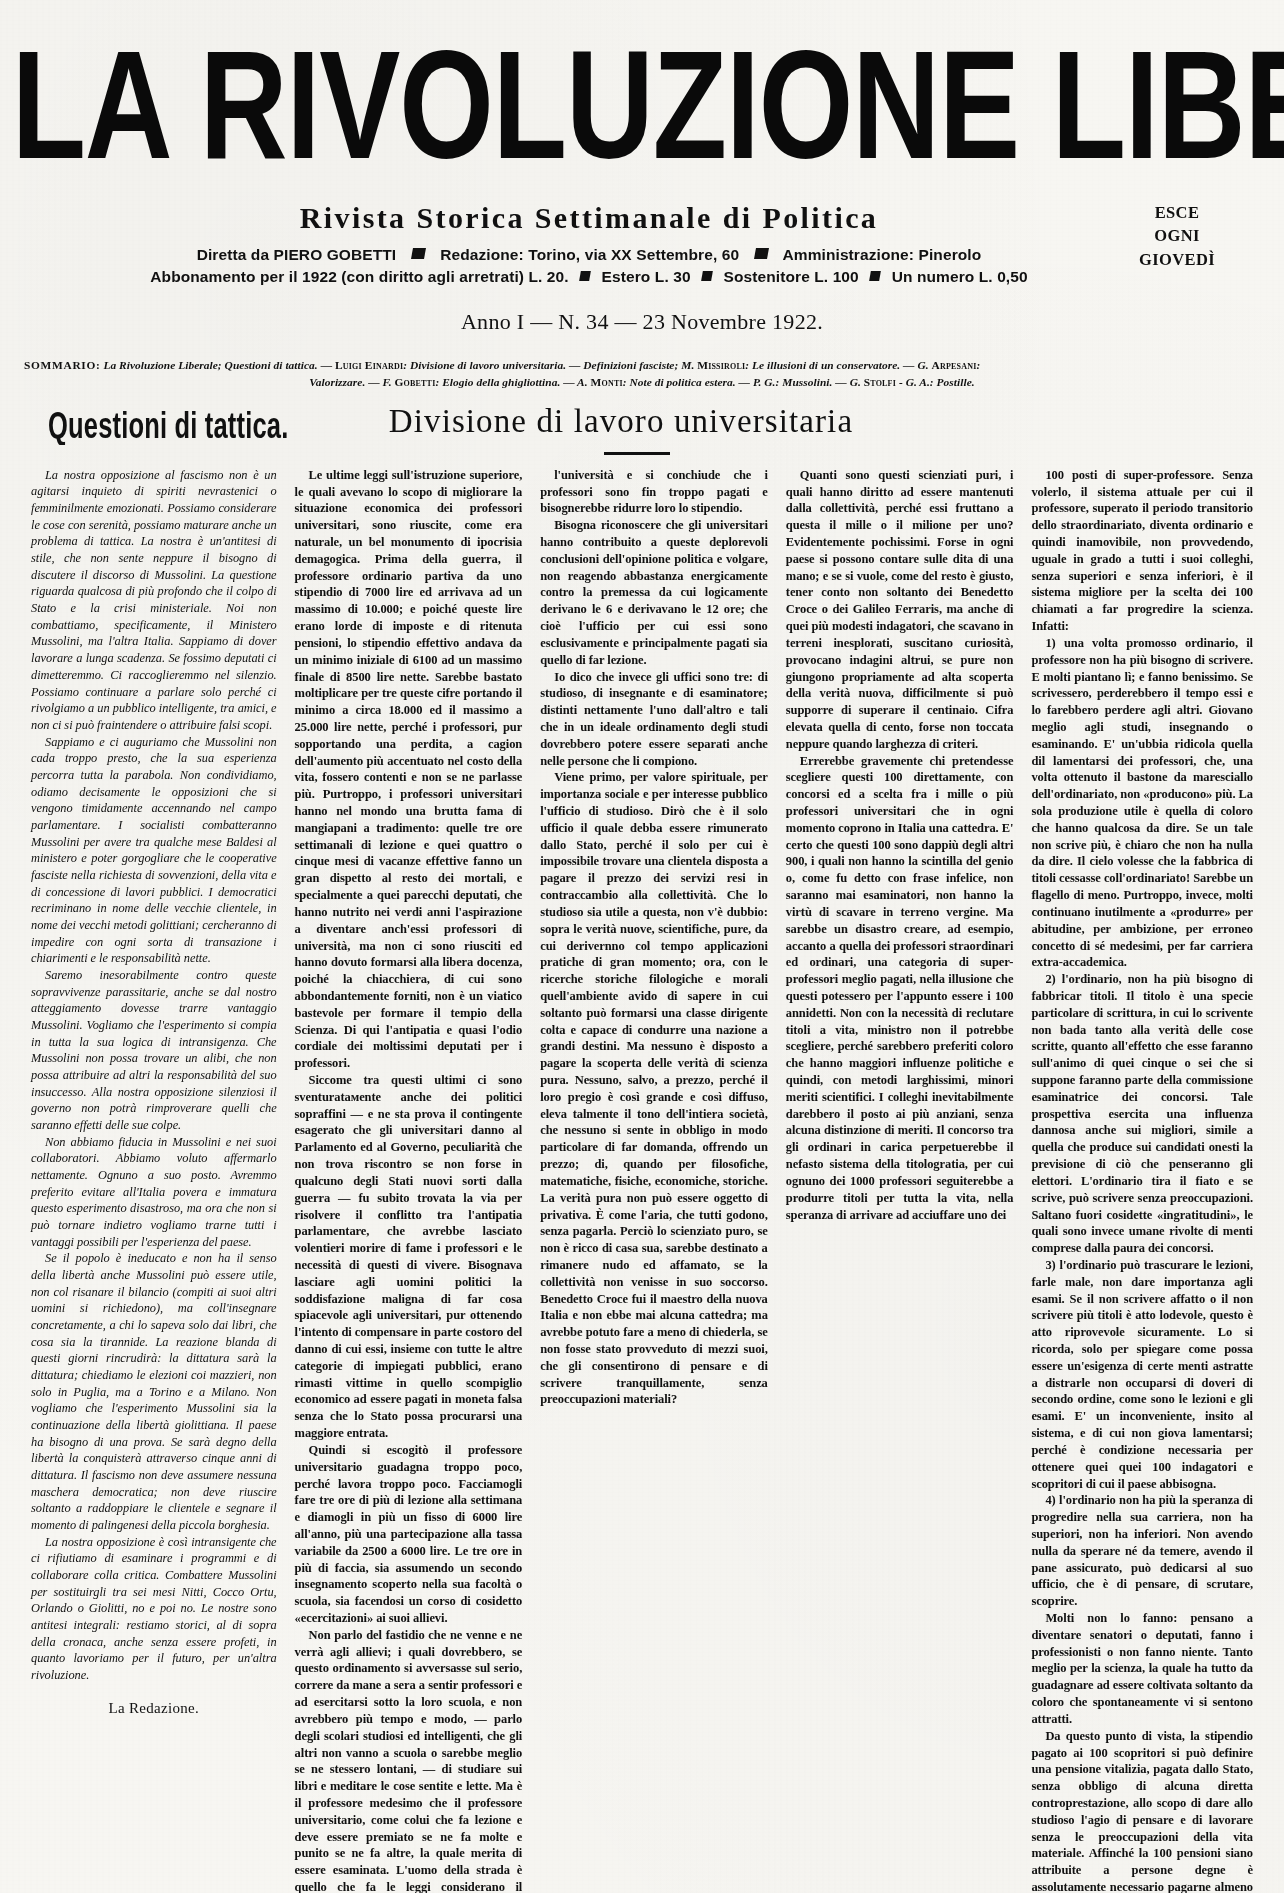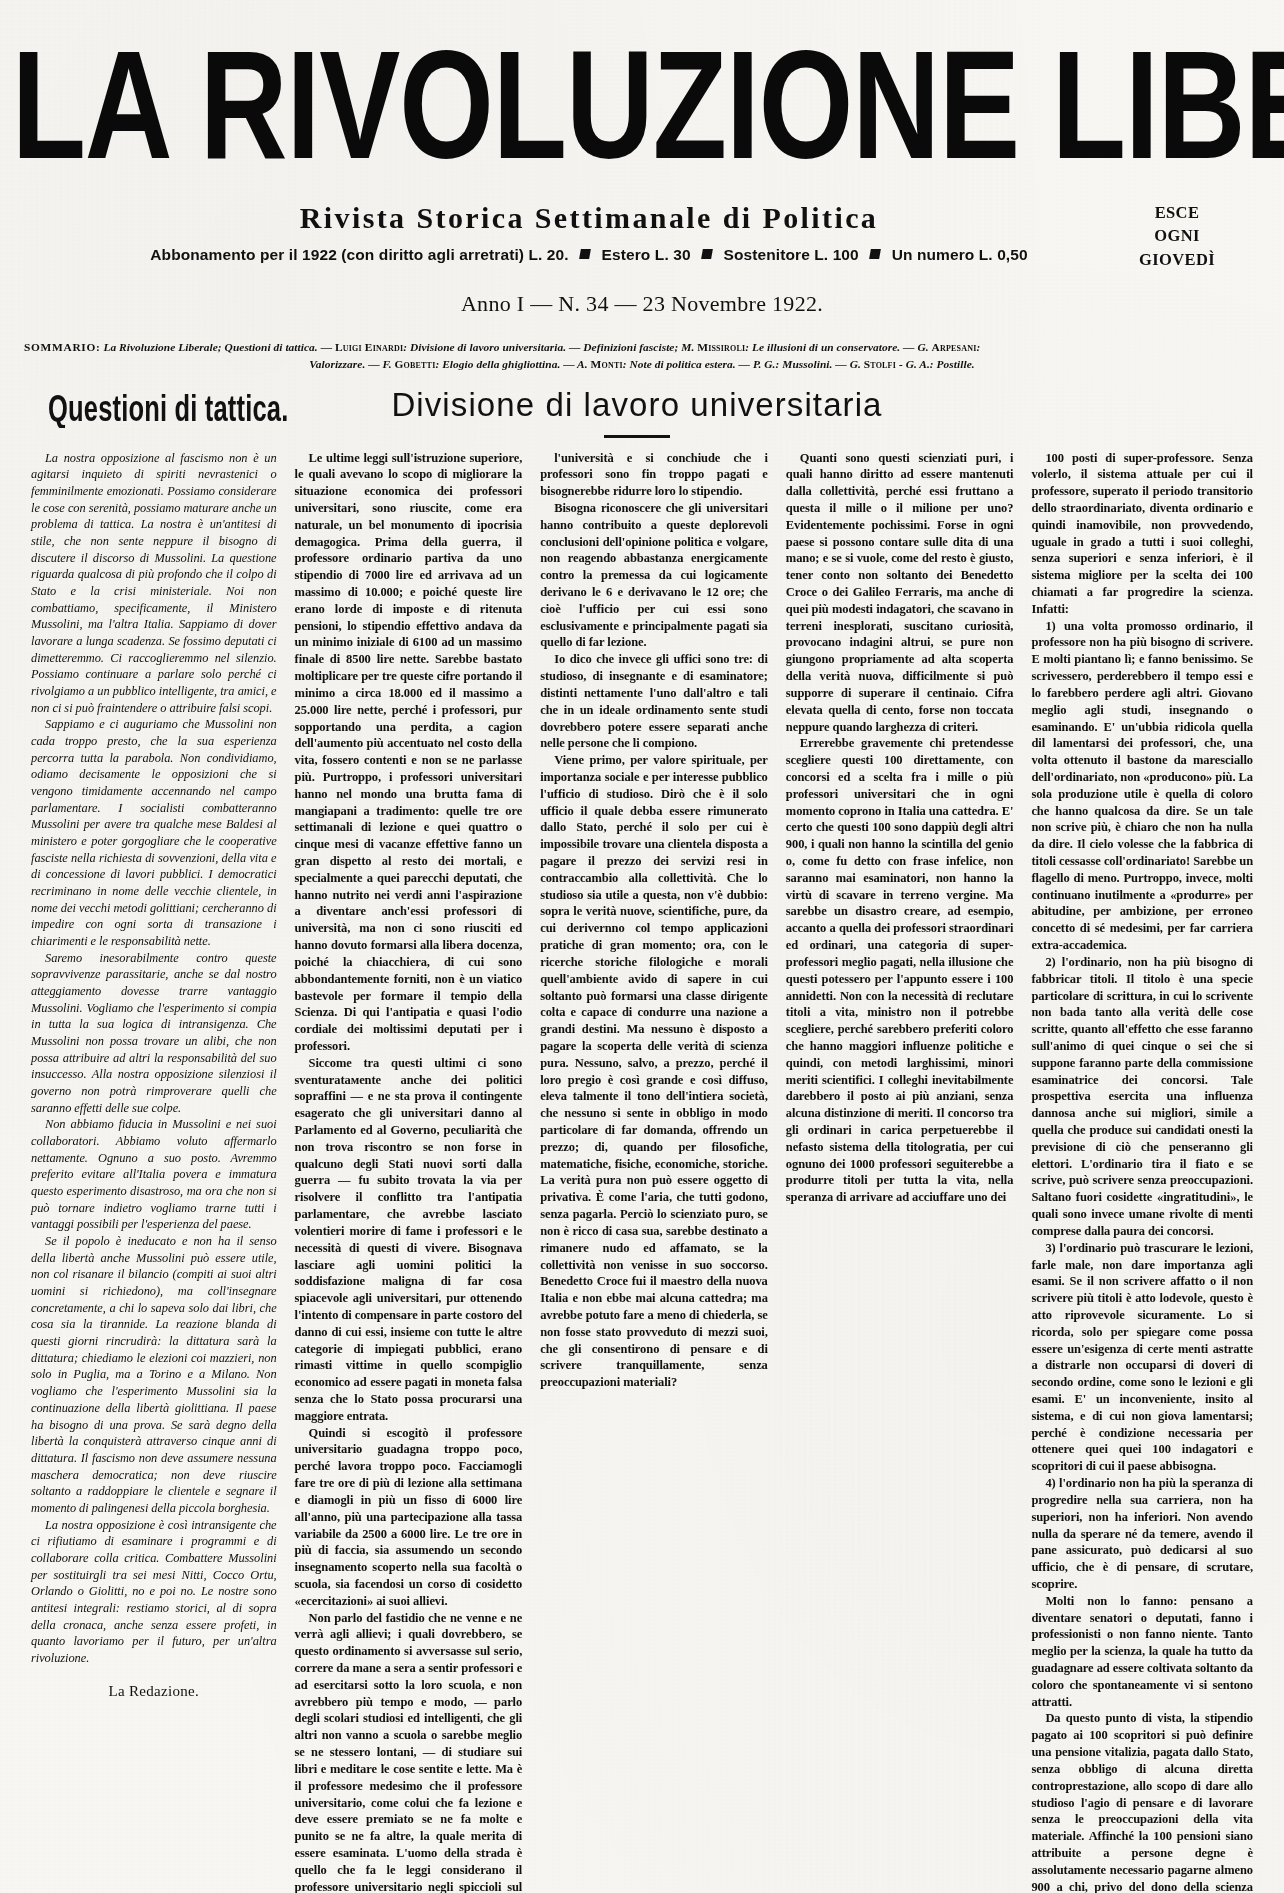--- a/index.html
+++ b/index.html
@@ -144,25 +144,25 @@
     font-family: "Liberation Sans Narrow", "Liberation Sans", sans-serif;
     font-weight: 700;
     font-size: 29px;
     transform: scaleX(0.88) scaleY(1.25);
     transform-origin: left top;
     letter-spacing: 0.2px;
     white-space: nowrap;
   }
   .headline-main {
     position: absolute;
-    left: 288px;
+    left: 272px;
     top: 0;
     width: 698px;
     text-align: center;
-    font-family: Liberation Sans, sans-serif;
+    font-family: Liberation Serif, serif;
     font-weight: 400;
     font-size: 33px;
     letter-spacing: 1.1px;
     white-space: nowrap;
   }
   .headline-rule {
     position: absolute;
     left: 604px;
     top: 49px;
     width: 66px;
@@ -224,20 +224,27 @@
 
   <div class="masthead">
     <div class="masthead-title">LA RIVOLUZIONE LIBERALE</div>
 
     <div class="masthead-bar">
 
 
       <div class="masthead-center">
         <div class="subtitle">Rivista Storica Settimanale di Politica</div>
 
+        <div class="infoline">
+          <span>Diretta da PIERO GOBETTI</span>
+          <span class="orn"></span>
+          <span>Redazione: Torino, via XX Settembre, 60</span>
+          <span class="orn"></span>
+          <span>Amministrazione: Pinerolo</span>
+        </div>
 
         <div class="infoline">
           <span>Abbonamento per il 1922 (con diritto agli arretrati) L. 20.</span>
           <span class="orn small"></span>
           <span>Estero L. 30</span>
           <span class="orn small"></span>
           <span>Sostenitore L. 100</span>
           <span class="orn small"></span>
           <span>Un numero L. 0,50</span>
         </div>
@@ -287,21 +294,21 @@
         <p>Siccome tra questi ultimi ci sono sventurataмente anche dei politici sopraffini — e ne sta prova il contingente esagerato che gli universitari danno al Parlamento ed al Governo, peculiarità che non trova riscontro se non forse in qualcuno degli Stati nuovi sorti dalla guerra — fu subito trovata la via per risolvere il conflitto tra l'antipatia parlamentare, che avrebbe lasciato volentieri morire di fame i professori e le necessità di questi di vivere. Bisognava lasciare agli uomini politici la soddisfazione maligna di far cosa spiacevole agli universitari, pur ottenendo l'intento di compensare in parte costoro del danno di cui essi, insieme con tutte le altre categorie di impiegati pubblici, erano rimasti vittime in quello scompiglio economico ad essere pagati in moneta falsa senza che lo Stato possa procurarsi una maggiore entrata.</p>
         <p>Quindi si escogitò il professore universitario guadagna troppo poco, perché lavora troppo poco. Facciamogli fare tre ore di più di lezione alla settimana e diamogli in più un fisso di 6000 lire all'anno, più una partecipazione alla tassa variabile da 2500 a 6000 lire. Le tre ore in più di faccia, sia assumendo un secondo insegnamento scoperto nella sua facoltà o scuola, sia facendosi un corso di cosidetto «eсеrcitazioni» ai suoi allievi.</p>
         <p>Non parlo del fastidio che ne venne e ne verrà agli allievi; i quali dovrebbero, se questo ordinamento si avversasse sul serio, correre da mane a sera a sentir professori e ad esercitarsi sotto la loro scuola, e non avrebbero più tempo e modo, — parlo degli scolari studiosi ed intelligenti, che gli altri non vanno a scuola o sarebbe meglio se ne stessero lontani, — di studiare sui libri e meditare le cose sentite e lette. Ma è il professore medesimo che il professore universitario, come colui che fa lezione e deve essere premiato se ne fa molte e punito se ne fa altre, la quale merita di essere esaminata. L'uomo della strada è quello che fa le leggi considerano il professore universitario negli spiccioli sul professore negli orari sulle lezioni; il professore deve dare lezioni, perché in 50 o 60 ore annue non si può svolgere un corso «completo», perché i professori sono tratti dalla brevità del tempo a parlare di un solo «capitolo» della materia; ed i discepoli escono, sì, dall'università assai in tutto il resto e senza aver potuto esami di concorso agli impieghi a sui aspirano. L'ideale medio è proprio del professore presso i bravi padri di famiglia: sarebbe quello di una persona incaricata di svolgere «tutta» la materia in modo «pratico», cosicché il rampollo potesse, ricevuta la laurea, senz'altro esercitare una professione o coprire un impiego. Se l'insegnamento dell'Università non riesce, non è mai riuscita e non riuscirà mai in nessun paese del mondo a questo grottesco risultato e sarebbe un disastro se ci riuscisse, così si grida al fallimento del-</p>
       </div>
     </div>
 
     <div class="col c3">
       <div class="body-roman">
         <p>l'università e si conchiude che i professori sono fin troppo pagati e bisognerebbe ridurre loro lo stipendio.</p>
         <p>Bisogna riconoscere che gli universitari hanno contribuito a queste deplorevoli conclusioni dell'opinione politica e volgare, non reagendo abbastanza energicamente contro la premessa da cui logicamente derivano le 6 e derivavano le 12 ore; che cioè l'ufficio per cui essi sono esclusivamente e principalmente pagati sia quello di far lezione.</p>
-        <p>Io dico che invece gli uffici sono tre: di studioso, di insegnante e di esaminatore; distinti nettamente l'uno dall'altro e tali che in un ideale ordinamento sente studi dovrebbero potere essere separati anche nelle persone che li compiono.</p>
+        <p>Io dico che invece gli uffici sono tre: di studioso, di insegnante e di esaminatore; distinti nettamente l'uno dall'altro e tali che in un ideale ordinamento degli studi dovrebbero potere essere separati anche nelle persone che li compiono.</p>
         <p>Viene primo, per valore spirituale, per importanza sociale e per interesse pubblico l'ufficio di studioso. Dirò che è il solo ufficio il quale debba essere rimunerato dallo Stato, perché il solo per cui è impossibile trovare una clientela disposta a pagare il prezzo dei servizi resi in contraccambio alla collettività. Che lo studioso sia utile a questa, non v'è dubbio: sopra le verità nuove, scientifiche, pure, da cui derivernno col tempo applicazioni pratiche di gran momento; ora, con le ricerche storiche filologiche e morali quell'ambiente avido di sapere in cui soltanto può formarsi una classe dirigente colta e capace di condurre una nazione a grandi destini. Ma nessuno è disposto a pagare la scoperta delle verità di scienza pura. Nessuno, salvo, a prezzo, perché il loro pregio è così grande e così diffuso, eleva talmente il tono dell'intiera società, che nessuno si sente in obbligo in modo particolare di far domanda, offrendo un prezzo; di, quando per filosofiche, matematiche, fisiche, economiche, storiche. La verità pura non può essere oggetto di privativa. È come l'aria, che tutti godono, senza pagarla. Perciò lo scienziato puro, se non è ricco di casa sua, sarebbe destinato a rimanere nudo ed affamato, se la collettività non venisse in suo soccorso. Benedetto Croce fui il maestro della nuova Italia e non ebbe mai alcuna cattedra; ma avrebbe potuto fare a meno di chiederla, se non fosse stato provveduto di mezzi suoi, che gli consentirono di pensare e di scrivere tranquillamente, senza preoccupazioni materiali?</p>
       </div>
     </div>
 
     <div class="col c4">
       <div class="body-roman">
         <p>Quanti sono questi scienziati puri, i quali hanno diritto ad essere mantenuti dalla collettività, perché essi fruttano a questa il mille o il milione per uno? Evidentemente pochissimi. Forse in ogni paese si possono contare sulle dita di una mano; e se si vuole, come del resto è giusto, tener conto non soltanto dei Benedetto Croce o dei Galileo Ferraris, ma anche di quei più modesti indagatori, che scavano in terreni inesplorati, suscitano curiosità, provocano indagini altrui, se pure non giungono propriamente ad alta scoperta della verità nuova, difficilmente si può supporre di superare il centinaio. Cifra elevata quella di cento, forse non toccata neppure quando larghezza di criteri.</p>
         <p>Errerebbe gravemente chi pretendesse scegliere questi 100 direttamente, con concorsi ed a scelta fra i mille o più professori universitari che in ogni momento coprono in Italia una cattedra. E' certo che questi 100 sono dappiù degli altri 900, i quali non hanno la scintilla del genio o, come fu detto con frase infelice, non saranno mai esaminatori, non hanno la virtù di scavare in terreno vergine. Ma sarebbe un disastro creare, ad esempio, accanto a quella dei professori straordinari ed ordinari, una categoria di super-professori meglio pagati, nella illusione che questi potessero per l'appunto essere i 100 annidetti. Non con la necessità di reclutare titoli a vita, ministro non il potrebbe scegliere, perché sarebbero preferiti coloro che hanno maggiori influenze politiche e quindi, con metodi larghissimi, minori meriti scientifici. I colleghi inevitabilmente darebbero il posto ai più anziani, senza alcuna distinzione di meriti. Il concorso tra gli ordinari in carica perpetuerebbe il nefasto sistema della titologratia, per cui ognuno dei 1000 professori seguiterebbe a produrre titoli per tutta la vita, nella speranza di arrivare ad acciuffare uno dei</p>
       </div>
     </div>

